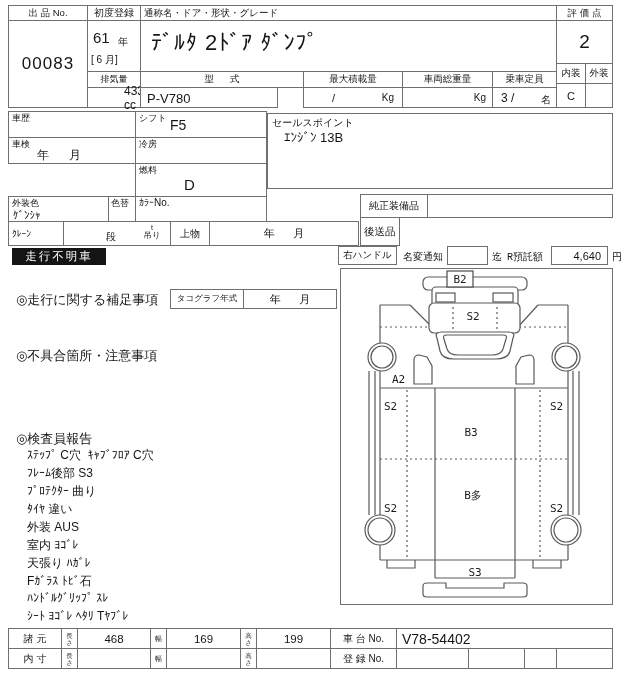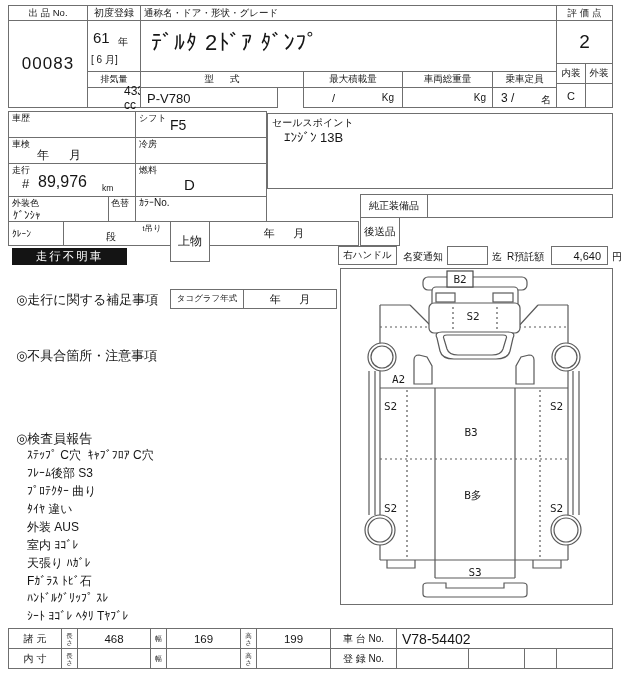--- a/index.html
+++ b/index.html
@@ -5,21 +5,21 @@
   html,body{margin:0;padding:0;background:#fff;}
   body{font-family:"Liberation Sans","DejaVu Sans",sans-serif;color:#151515;}
   #sheet{position:relative;width:640px;height:680px;background:#fff;overflow:hidden;}
   .cell{position:absolute;box-sizing:border-box;border:1px solid #6f6f6f;background:#fff;}
   .txt{position:absolute;box-sizing:border-box;}
   .ctr{display:flex;align-items:center;justify-content:center;}
   .pre{white-space:pre;}
   .lab{position:absolute;top:1px;left:3px;font-size:9px;line-height:10px;}
   .blackbar{position:absolute;background:#141414;color:#fff;display:flex;align-items:center;justify-content:center;}
   svg text{font-family:"DejaVu Sans Mono","Liberation Sans",monospace;fill:#1a1a1a;}
-  .vstack{display:flex;flex-direction:row;align-items:center;justify-content:center;line-height:1;}
+  .vstack{display:flex;flex-direction:column;align-items:center;justify-content:center;line-height:1;}
   .tiny2{font-size:6.5px;line-height:7px;width:8px;word-break:break-all;text-align:center;}
 </style>
 </head>
 <body>
 
 <div id="sheet">
 
   <div class="cell ctr" style="left:8px;top:5px;width:80px;height:16px;font-size:9.5px;">出 品 No.</div>
   <div class="cell ctr" style="left:8px;top:20px;width:80px;height:88px;font-size:17px;letter-spacing:1px;">00083</div>
 
@@ -78,26 +78,20 @@
   </div>
 
   <div class="cell" style="left:8px;top:137px;width:128px;height:27px;">
     <span class="lab">車検</span>
     <span class="txt pre" style="left:28px;top:9px;font-size:12px;">年      月</span>
   </div>
   <div class="cell" style="left:135px;top:137px;width:132px;height:27px;">
     <span class="lab">冷房</span>
   </div>
 
-  <div class="cell" style="left:8px;top:163px;width:128px;height:34px;">
-    <span class="lab">走行</span>
-    <span class="txt" style="left:13px;top:12px;font-size:13px;">#</span>
-    <span class="txt" style="left:29px;top:9px;font-size:16px;">89,976</span>
-    <span class="txt" style="left:93px;top:19px;font-size:8.5px;">km</span>
-  </div>
   <div class="cell" style="left:8px;top:196px;width:101px;height:26px;">
     <span class="lab">外装色</span>
     <span class="txt" style="left:4px;top:12px;font-size:11px;">ｹﾞﾝｼｬ</span>
   </div>
 
   <div class="cell" style="left:135px;top:163px;width:132px;height:34px;">
     <span class="lab">燃料</span>
     <span class="txt" style="left:48px;top:12px;font-size:15px;">D</span>
   </div>
   <div class="cell" style="left:108px;top:196px;width:28px;height:26px;">
@@ -123,30 +117,30 @@
   <div class="cell" style="left:8px;top:221px;width:56px;height:25px;">
     <span class="txt" style="left:3px;top:6px;font-size:9.5px;">ｸﾚｰﾝ</span>
   </div>
   <div class="cell" style="left:63px;top:221px;width:108px;height:25px;">
     <span class="txt" style="left:42px;top:8px;font-size:10px;">段</span>
     <span class="vstack txt" style="left:78px;top:2px;width:20px;">
       <span style="font-size:7px;">t</span>
       <span style="font-size:8.5px;">吊り</span>
     </span>
   </div>
-  <div class="cell ctr" style="left:170px;top:221px;width:40px;height:41px;font-size:12px;">上物</div>
+  <div class="cell ctr" style="left:170px;top:221px;width:40px;height:25px;font-size:10px;">上物</div>
   <div class="cell ctr pre" style="left:209px;top:221px;width:150px;height:25px;font-size:11px;">年      月</div>
 
-  <div class="blackbar" style="left:12px;top:248px;width:115px;height:17px;font-size:11.5px;letter-spacing:2px;">走行不明車</div>
+  <div class="blackbar" style="left:12px;top:248px;width:94px;height:17px;font-size:11.5px;letter-spacing:2px;">走行不明車</div>
 
   <div class="cell ctr" style="left:338px;top:246px;width:59px;height:19px;font-size:9.5px;">右ハンドル</div>
   <span class="txt" style="left:403px;top:250px;font-size:10px;">名変通知</span>
   <div class="cell" style="left:447px;top:246px;width:41px;height:19px;"></div>
   <span class="txt" style="left:492px;top:250px;font-size:10px;">迄</span>
-  <span class="txt" style="left:507px;top:250px;font-size:10px;">R預託額</span>
+  <span class="txt" style="left:507px;top:250px;font-size:10px;font-family:Liberation Mono, monospace;">R預託額</span>
   <div class="cell" style="left:551px;top:246px;width:57px;height:19px;">
     <span class="txt" style="right:6px;top:3px;font-size:11px;">4,640</span>
   </div>
   <span class="txt" style="left:612px;top:250px;font-size:10px;">円</span>
 
   <span class="txt" style="left:16px;top:291px;font-size:13px;">◎走行に関する補足事項</span>
   <div class="cell ctr" style="left:170px;top:289px;width:74px;height:20px;font-size:8.5px;">タコグラフ年式</div>
   <div class="cell ctr pre" style="left:243px;top:289px;width:94px;height:20px;font-size:11px;">年      月</div>
 
   <span class="txt" style="left:16px;top:347px;font-size:13px;">◎不具合箇所・注意事項</span>

